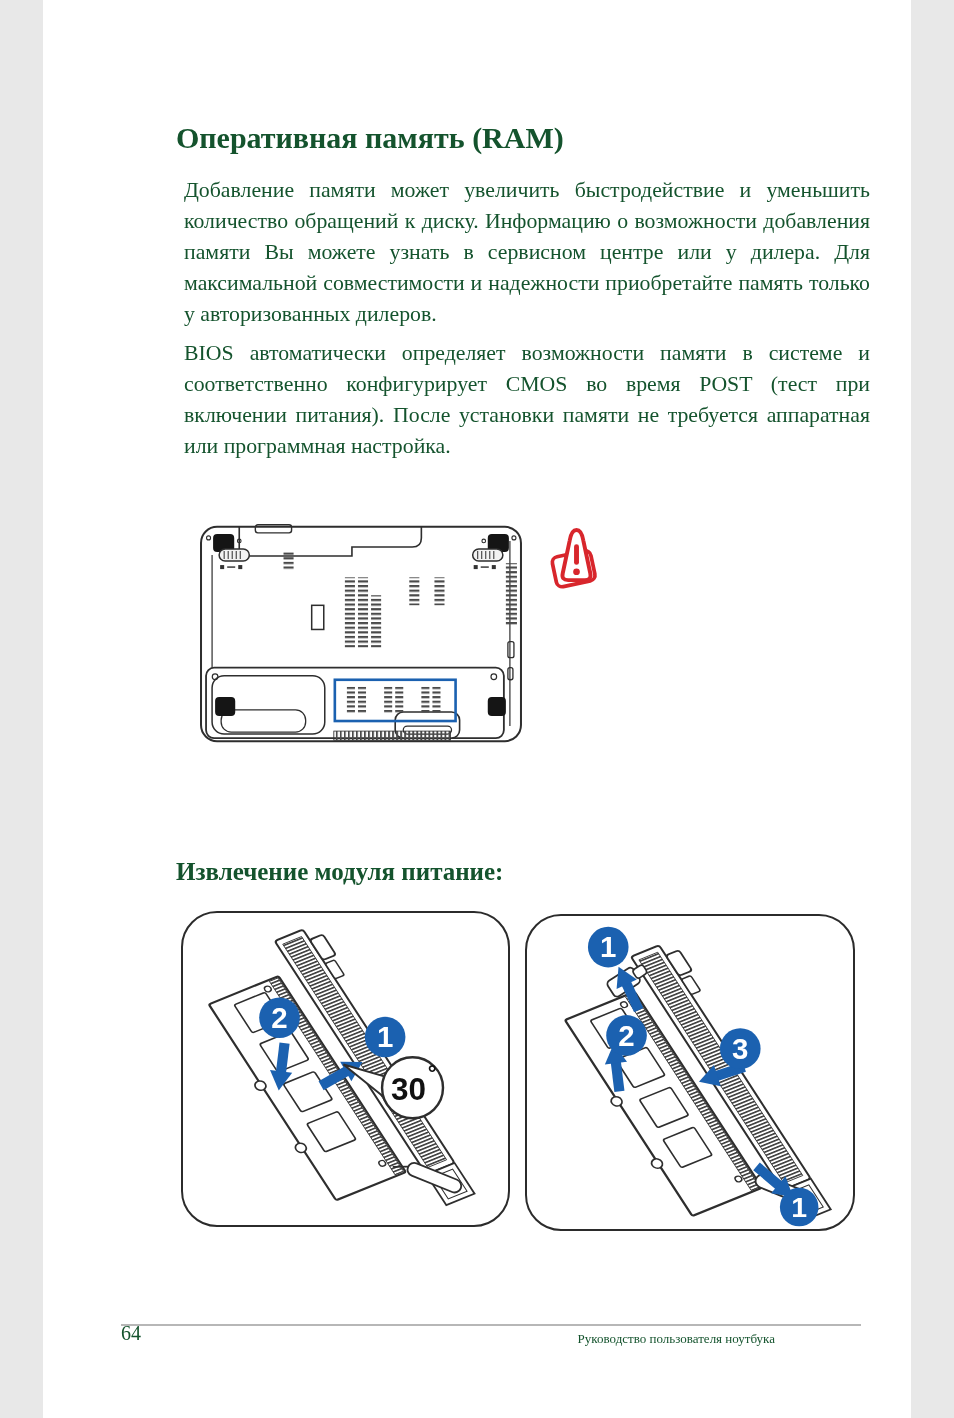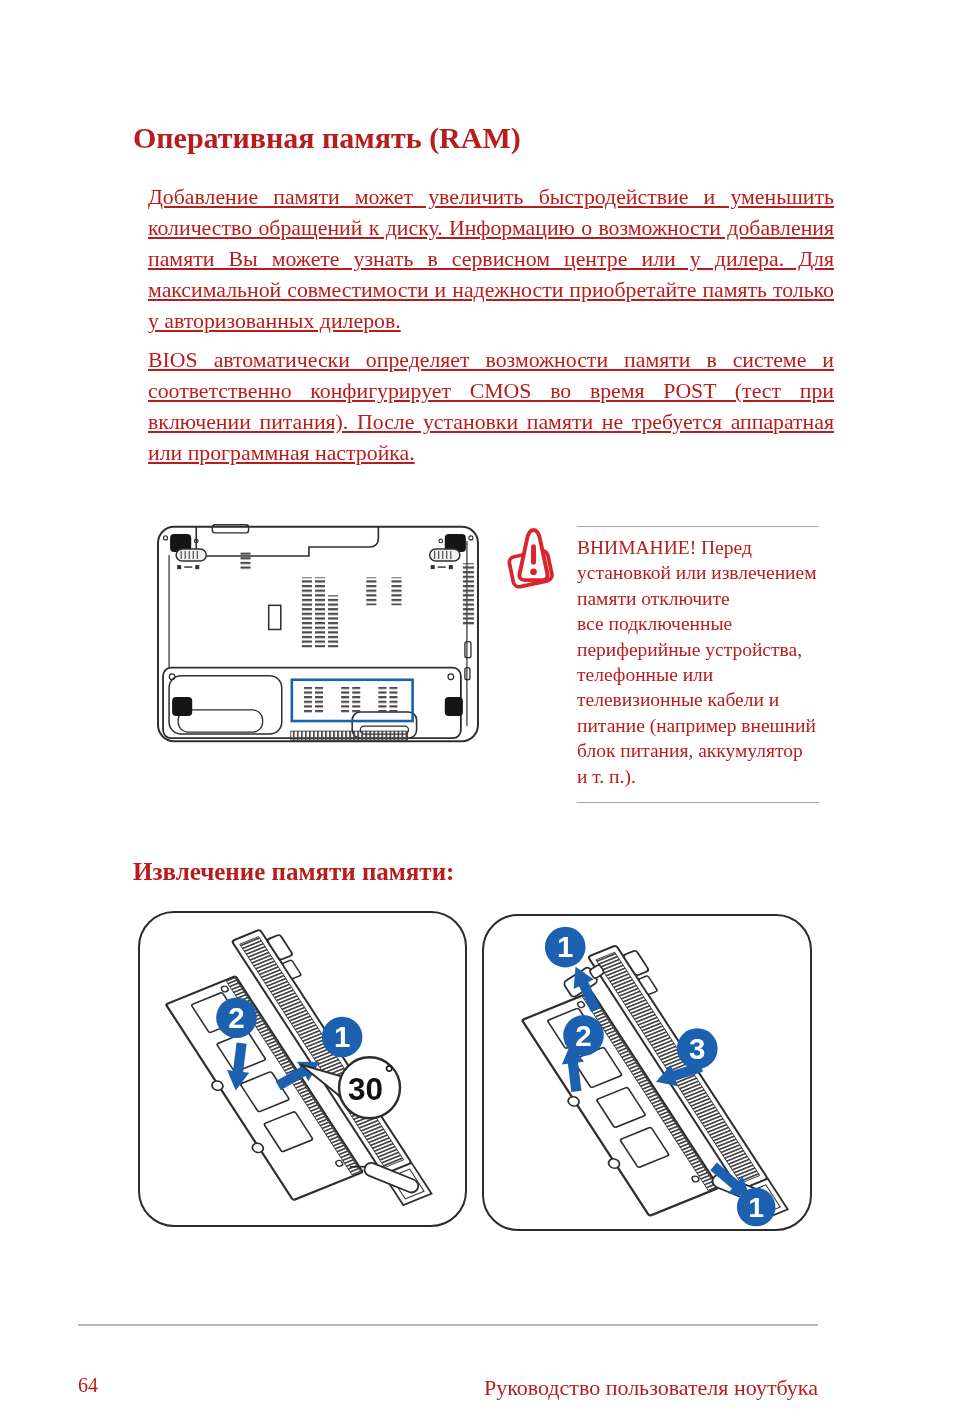--- a/index.html
+++ b/index.html
@@ -1,37 +1,37 @@
 <!DOCTYPE html>
 <html><head>
 <meta charset="utf-8">
 <style>
   html,body{margin:0;padding:0;background:#e8e8e8;}
-  .page{position:relative;width:954px;height:1418px;background:#ffffff;margin:0 auto;
-        font-family:"Liberation Serif",serif;color:#b91c1c;overflow:hidden;}
+  .page{position:relative;width:868px;height:1418px;background:#ffffff;margin:0 auto;
+        font-family:"Liberation Serif",serif;color:#14532d;overflow:hidden;}
   .abs{position:absolute;}
   .page-title{left:133px;top:121px;font-size:30px;font-weight:bold;margin:0;}
-  .body-par{left:133px;width:686px;font-size:21.8px;line-height:31px;text-align:justify;margin:15px;text-decoration:underline;}
+  .body-par{left:133px;width:686px;font-size:21.8px;line-height:31px;text-align:justify;margin:8px;}
   .par1{top:167px;}
   .par2{top:330px;}
   .laptop-fig{left:156px;top:524px;width:326px;height:222px;}
   .warn-icon{left:505px;top:525px;width:58px;height:65px;}
   .note{left:577px;top:526px;width:242px;border-top:1.5px solid #a6a6a6;border-bottom:1.5px solid #a6a6a6;
         padding:8px 0 13px 0;}
   .note-text{font-size:19.5px;line-height:25.4px;white-space:pre;}
   .sec-heading{font-size:25px;font-weight:bold;margin:0;white-space:nowrap;}
   .h-remove{left:133px;top:858px;}
   .h-install{left:487px;top:858px;}
   .figbox{border:2.2px solid #2b2b2b;border-radius:36px;background:#fff;}
   .box-remove{left:138px;top:911px;width:325px;height:312px;}
   .box-install{left:482px;top:914px;width:326px;height:313px;}
   .figbox svg{position:absolute;left:0;top:0;width:100%;height:100%;}
   .footer-line{left:78px;top:1324px;width:740px;height:2px;background:#b7b7b7;}
-  .footer-page{left:78px;top:1374px;font-size:20px;}
-  .footer-title{right:136px;top:1331px;font-size:22px;margin-top:44px;}
+  .footer-page{left:78px;top:1322px;font-size:20px;}
+  .footer-title{right:136px;top:1331px;font-size:13px;}
   svg text.badge-num{font-family:"Liberation Sans",sans-serif;font-weight:bold;}
   svg text.angle-num{font-family:"Liberation Sans",sans-serif;font-weight:bold;}
 </style>
 </head>
 <body>
 
 <div class="page">
 
   <h1 class="abs page-title">Оперативная память (RAM)</h1>
 
@@ -115,34 +115,22 @@
 
   <svg class="abs warn-icon" viewBox="0 0 59 64">
     <g fill="#fff" stroke="#d8262c">
       <rect x="6" y="28" width="40" height="31" rx="6" transform="rotate(-12 26 43)" stroke-width="3.8"></rect>
       <path d="M29 4 C25 4 23 9 22 15 L15 48 q-1.6 7 5.5 7 h17 q7 0 5.5 -7 L36 15 C35 9 33 4 29 4 Z" stroke-width="4" stroke-linejoin="round"></path>
       <path d="M29 21 V37" stroke-width="5" stroke-linecap="round"></path>
       <circle cx="29" cy="46.5" r="3.4" stroke="none" fill="#d8262c"></circle>
     </g>
   </svg>
 
-  <div class="abs note">
-    <div class="note-text">ВНИМАНИЕ! Перед
-установкой или извлечением
-памяти отключите
-все подключенные
-периферийные устройства,
-телефонные или
-телевизионные кабели и
-питание (например внешний
-блок питания, аккумулятор
-и т. п.).</div>
-  </div>
-
-  <h2 class="abs sec-heading h-remove">Извлечение памяти памяти:</h2>
+
+  <h2 class="abs sec-heading h-remove">Извлечение модуля питание:</h2>
 
   <div class="abs figbox box-remove">
     <svg viewBox="0 0 320 307">
       <defs>
         <pattern id="mv1" width="3.4" height="12" patternUnits="userSpaceOnUse">
           <rect width="1.6" height="12" fill="#3a3a3a"></rect>
         </pattern>
         <g id="arw1">
           <rect x="0" y="-5" width="30" height="10"></rect>
           <polygon points="28,-11 47,0 28,11"></polygon>

